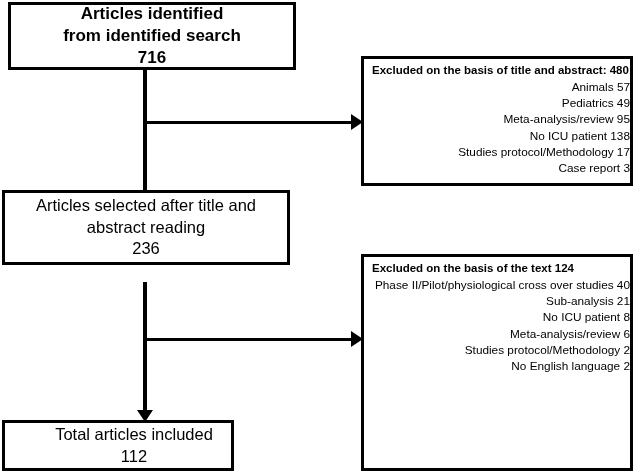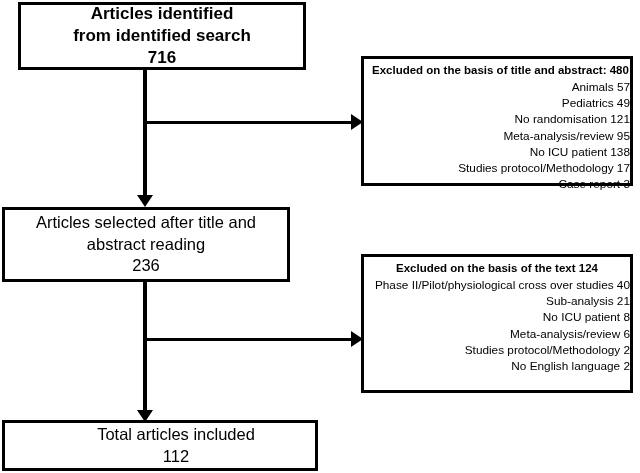--- a/index.html
+++ b/index.html
@@ -33,54 +33,53 @@
     justify-content: center;
     text-align: center;
     line-height: 1.30;
   }
   .flowbox .line {
     display: block;
     white-space: nowrap;
   }
 
   #box-identified {
-    left: 18px;  top: 2px;
+    left: 8px;  top: 2px;
     width: 288px; height: 68px;
     font-size: 17px;
     font-weight: bold;
   }
   #box-selected {
-    left: 2px;  top: 207px;
+    left: 2px;  top: 190px;
     width: 288px; height: 75px;
     font-size: 16.5px;
     font-weight: normal;
   }
   #box-included {
     left: 2px;  top: 420px;
-    width: 316px; height: 51px;
+    width: 232px; height: 51px;
     font-size: 16.5px;
     font-weight: normal;
     padding-left: 32px;
   }
 
   
   .excbox {
     position: absolute;
     box-sizing: border-box;
     border: 3px solid #000000;
     background: #ffffff;
     padding: 4px 0 4px 8px;
   }
   #box-excluded-1 { left: 361px; top: 56px;  width: 272px; height: 130px; }
-  #box-excluded-2 { left: 361px; top: 254px; width: 272px; height: 139px; }
+  #box-excluded-2 { left: 361px; top: 254px; width: 272px; height: 217px; }
 
   .exc-title {
     font-size: 11.5px;
     font-weight: bold;
-    text-align: center;
     padding-right: 8px;
     line-height: 1.38;
     white-space: nowrap;
   }
   .exc-list {
     list-style: none;
     margin: 0;
     padding: 0;
   }
   .exc-list li {
@@ -149,21 +148,20 @@
   <div class="flowbox" id="box-included">
     <span class="line">Total articles included</span>
     <span class="line">112</span>
   </div>
 
   <div class="excbox" id="box-excluded-1">
     <div class="exc-title">Excluded on the basis of title and abstract: 480</div>
     <ul class="exc-list">
       <li>Animals 57</li>
       <li>Pediatrics 49</li>
-      <li>No randomisation 121</li>
       <li>Meta-analysis/review 95</li>
       <li>No ICU patient 138</li>
       <li>Studies protocol/Methodology 17</li>
       <li>Case report 3</li>
     </ul>
   </div>
 
   <div class="excbox" id="box-excluded-2">
     <div class="exc-title">Excluded on the basis of the text 124</div>
     <ul class="exc-list">

